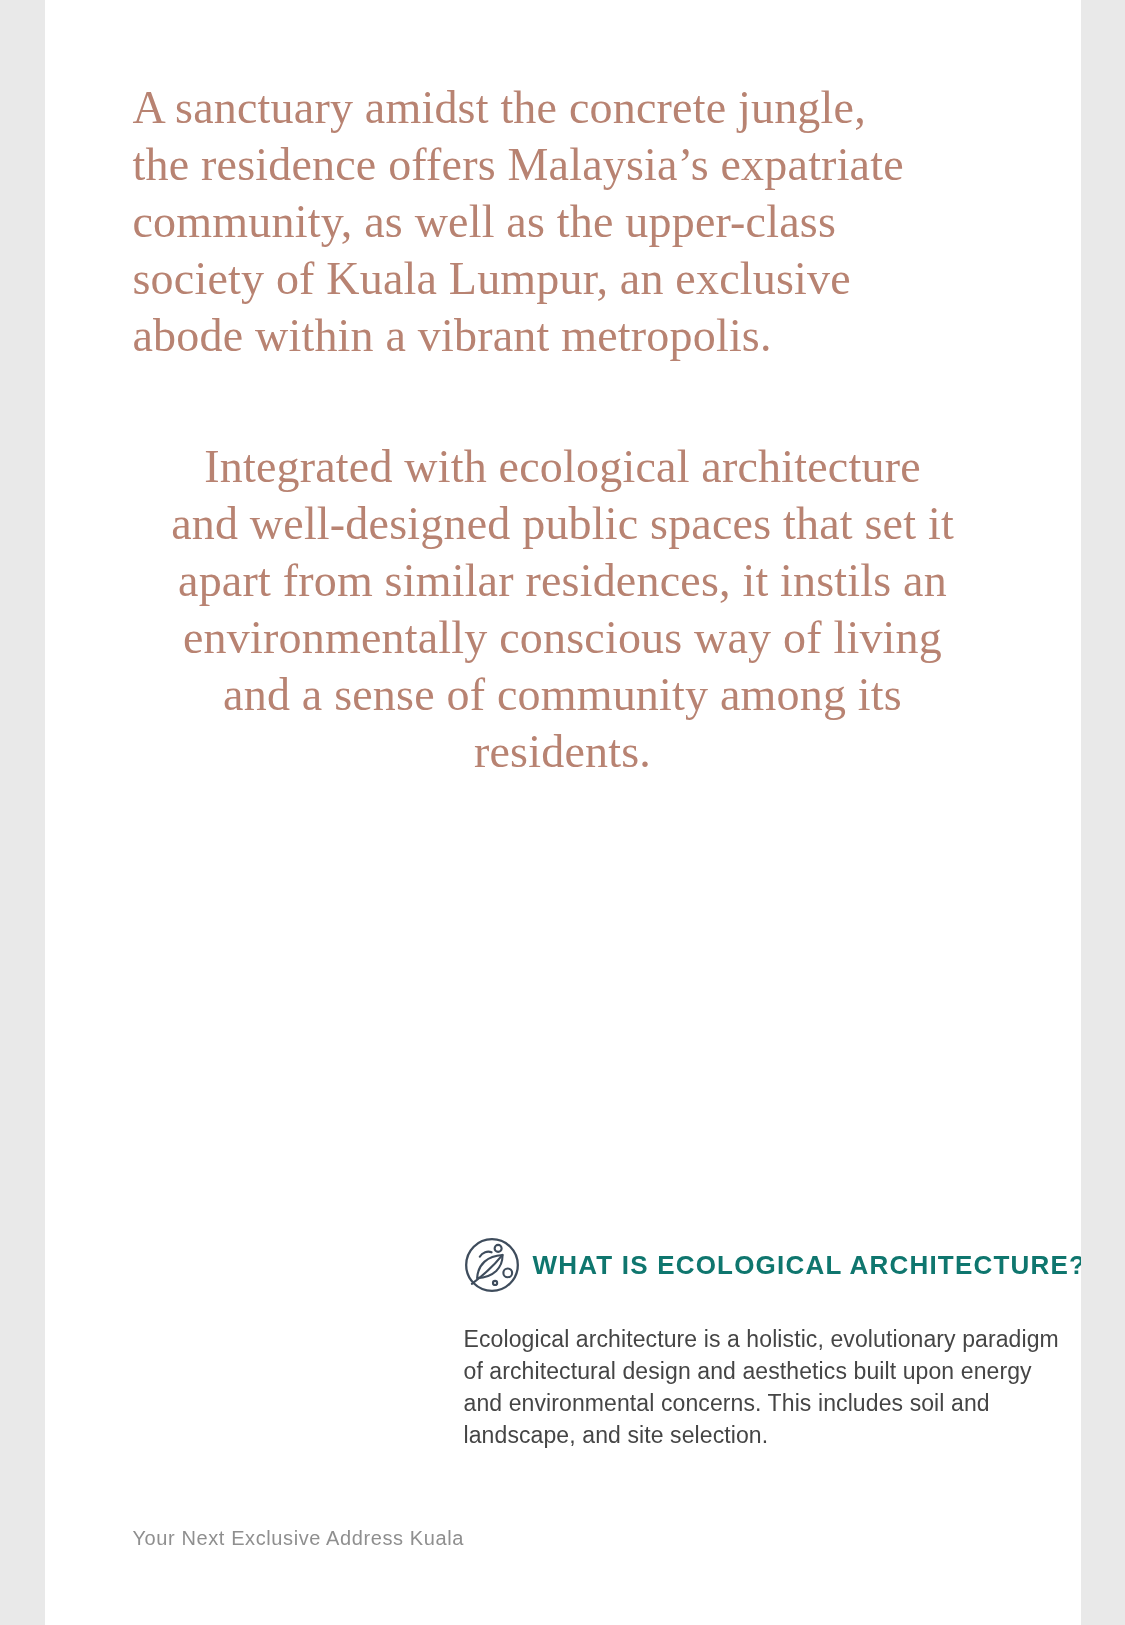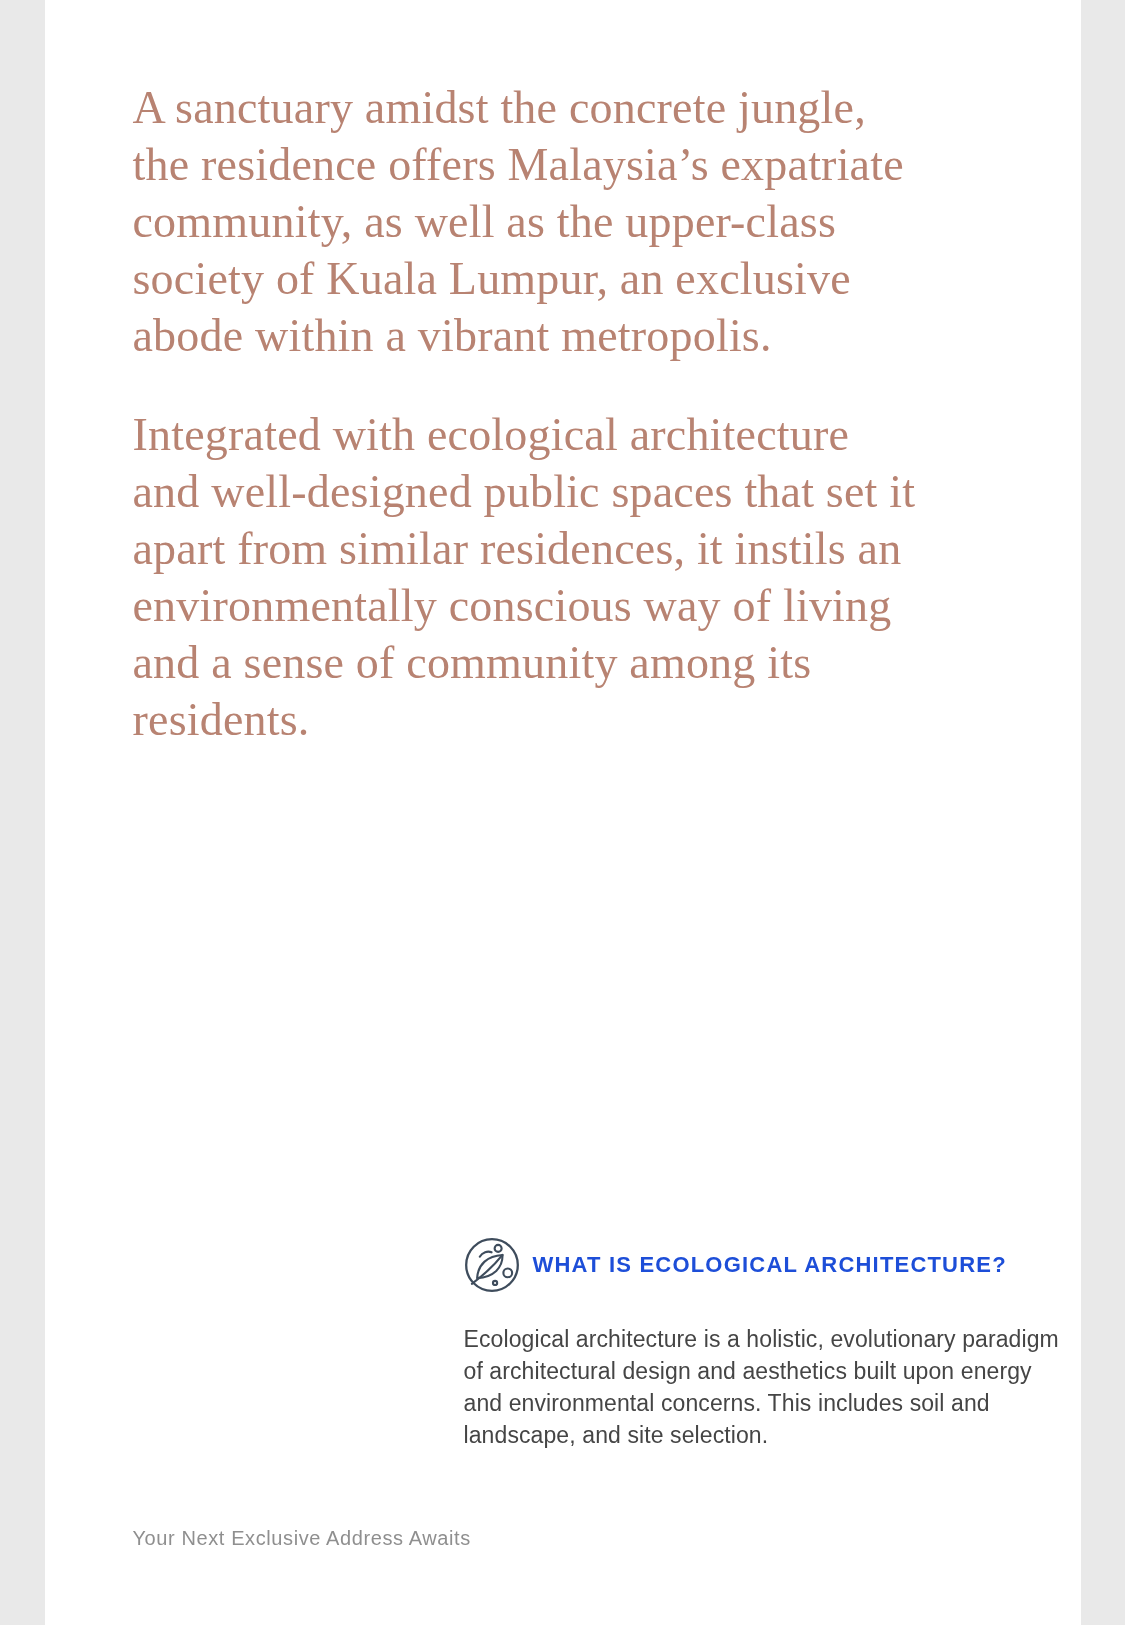--- a/index.html
+++ b/index.html
@@ -23,21 +23,21 @@
   }
   .intro p {
     font-family: "Liberation Serif", serif;
     font-size: 46px;
     line-height: 57px;
     font-weight: 400;
     color: #b88372;
     letter-spacing: 0.2px;
     white-space: pre-line;
   }
-  .intro p + p { margin-top: 42px; }
+  .intro p + p { margin-top: 74px; text-align: center; }
 
   
   .callout {
     position: absolute;
     left: 419px;
     top: 1237px;
     width: 610px;
   }
   .callout-header {
     display: flex;
@@ -46,24 +46,24 @@
   }
   .icon-wrap {
     flex: 0 0 auto;
     width: 56px;
     height: 56px;
     display: block;
   }
   .icon-wrap svg { display: block; width: 56px; height: 56px; }
   .callout-heading {
     font-family: "Liberation Sans", sans-serif;
-    font-size: 22px;
+    font-size: 26px;
     font-weight: 700;
     letter-spacing: 1.2px;
-    color: #1d4ed8;
+    color: #0f766e;
     white-space: nowrap;
   }
   .callout-body {
     margin-top: 30px;
     font-family: "Liberation Sans", sans-serif;
     font-size: 23px;
     line-height: 32px;
     color: #454545;
     letter-spacing: 0.1px;
     white-space: pre-line;
@@ -113,15 +113,15 @@
         </svg>
       </span>
       <h2 class="callout-heading">WHAT IS ECOLOGICAL ARCHITECTURE?</h2>
     </div>
     <p class="callout-body">Ecological architecture is a holistic, evolutionary paradigm
 of architectural design and aesthetics built upon energy
 and environmental concerns. This includes soil and
 landscape, and site selection.</p>
   </section>
 
-  <footer class="footer">Your Next Exclusive Address Awaits</footer>
+  <footer class="footer">Your Next Exclusive Address Kuala</footer>
 
 </div>
 
 </body></html>

